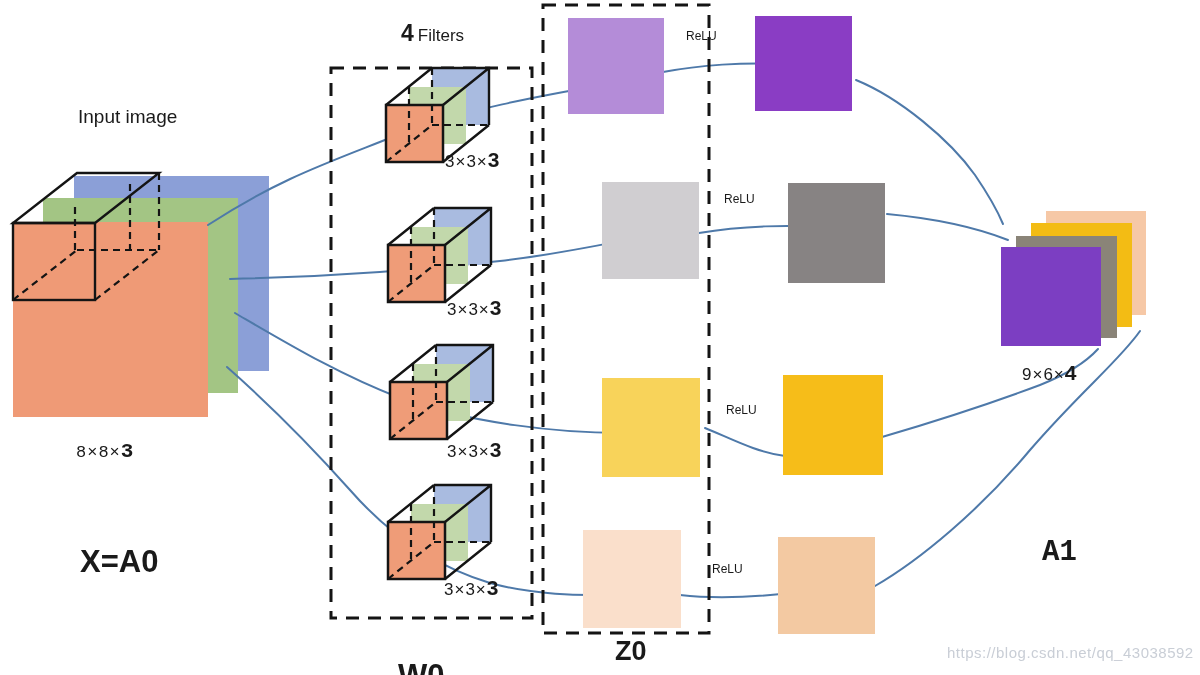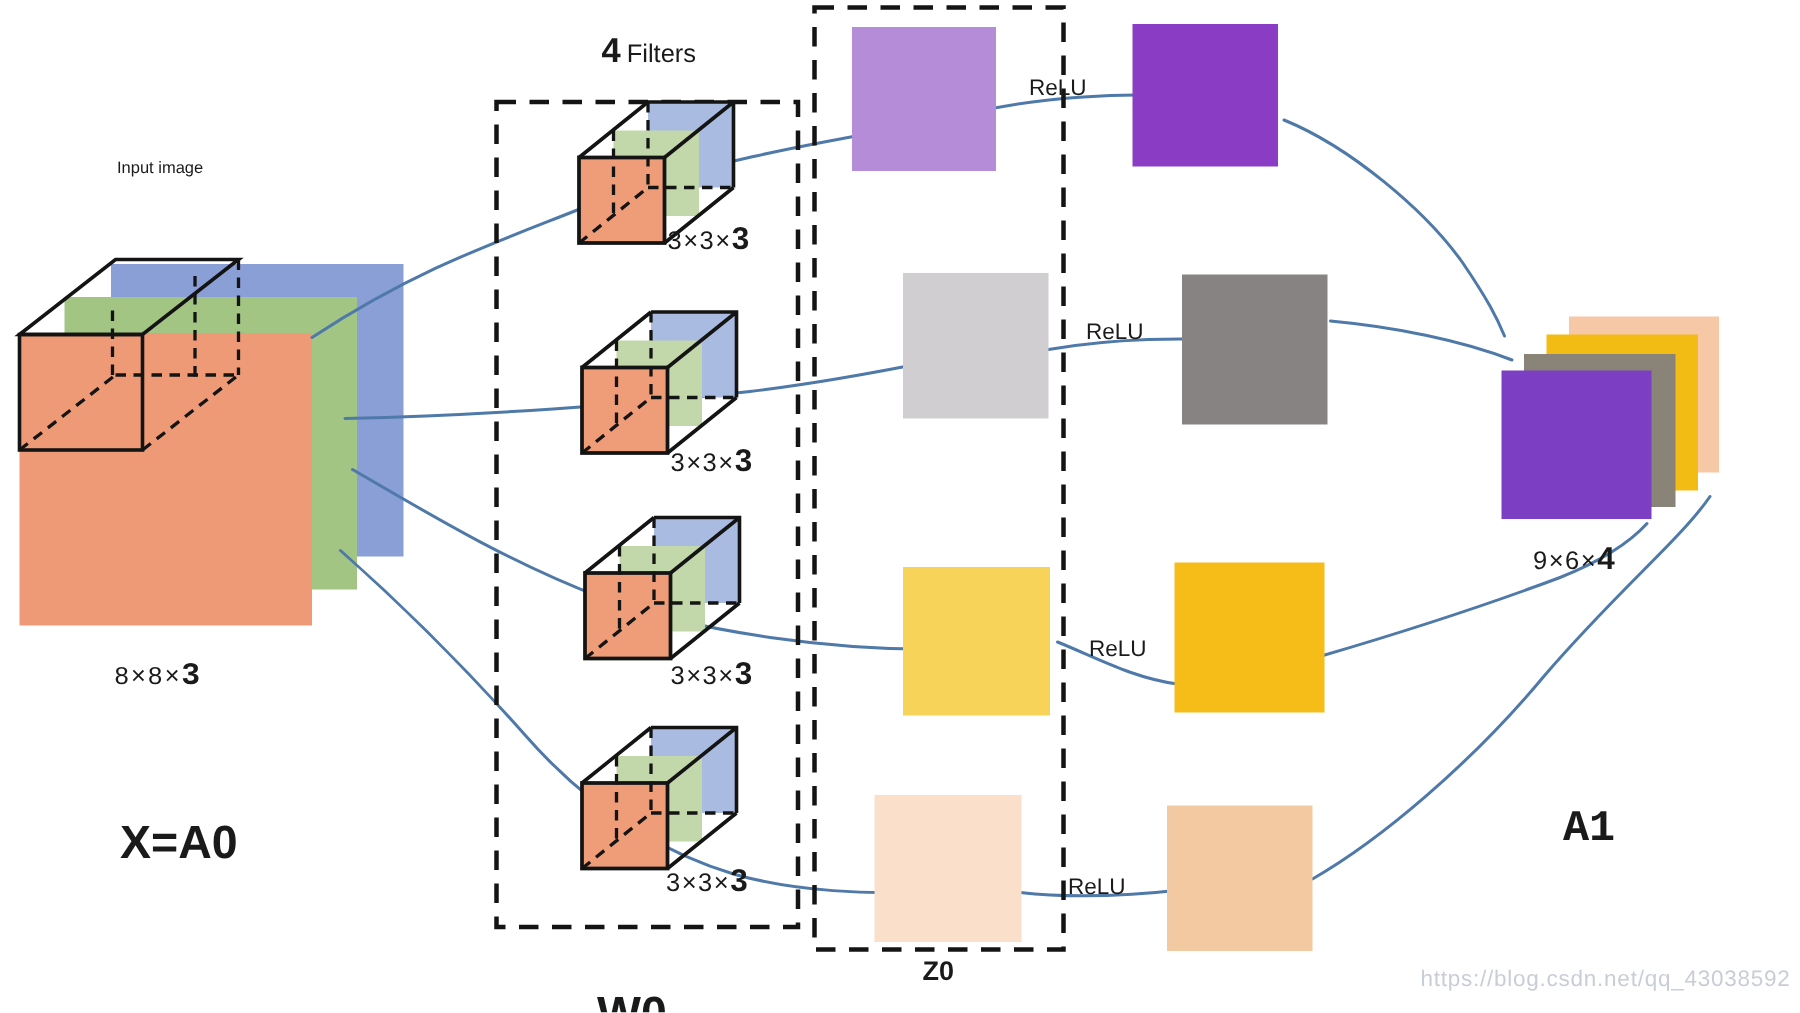--- a/index.html
+++ b/index.html
@@ -1,28 +1,28 @@
 <!DOCTYPE html>
 <html><head>
 <meta charset="utf-8">
 <style>
   html,body{margin:0;padding:0;background:#ffffff;}
   .stage{position:relative;width:1200px;height:675px;background:#ffffff;overflow:hidden;
          font-family:"Liberation Sans", sans-serif;color:#1a1a1a;}
   .stage svg{position:absolute;left:0;top:0;}
   .lbl{position:absolute;line-height:1;white-space:nowrap;text-align:right;}
-  .t-input{font-size:11px;}
+  .t-input{font-size:19px;}
   .dims{font-size:17px;letter-spacing:1px;}
   .dims b{font-size:21px;letter-spacing:0;}
   .big{font-weight:bold;font-size:31px;}
-  .z0lbl{font-weight:bold;font-size:18px;}
+  .z0lbl{font-weight:bold;font-size:27px;}
   .a1lbl{font-weight:bold;font-size:29px;font-family:Liberation Mono, monospace;}
   .fil{font-size:17px;}
   .fil b{font-size:23px;margin-right:4px;}
-  .relu{font-size:15px;margin-top:21px;}
+  .relu{font-size:12px;}
   .wm{font-size:15px;letter-spacing:0.5px;}
   
   .s{stroke:#141414;stroke-width:2.4;fill:none;}
   .d{stroke:#141414;stroke-width:2.2;fill:none;stroke-dasharray:7 5;}
   .face{stroke:#141414;stroke-width:2.5;}
   .box{stroke:#141414;stroke-width:3;fill:none;stroke-dasharray:13 9;}
   .c{fill:none;stroke-width:2;stroke-linecap:round;}
 </style>
 </head>
 <body>

